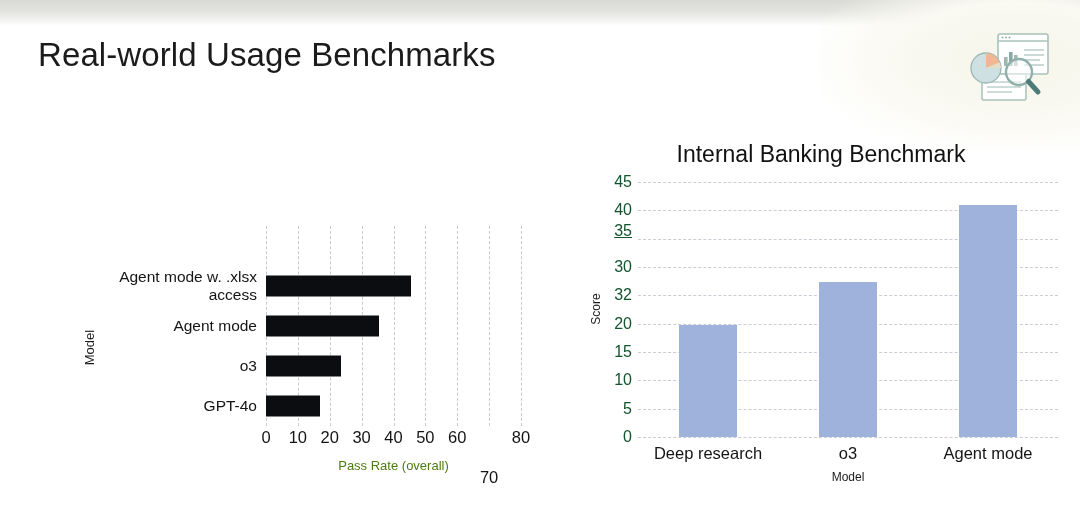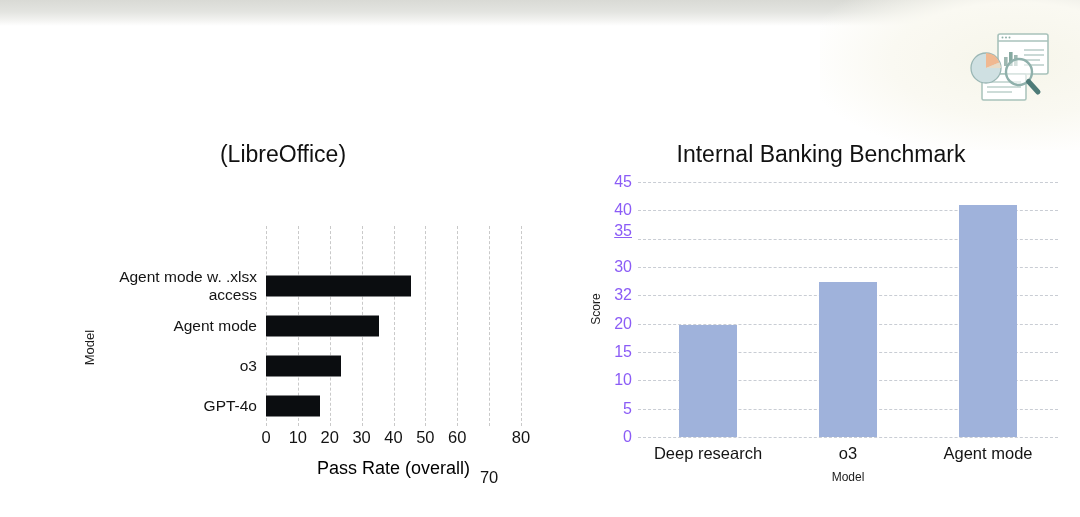--- a/index.html
+++ b/index.html
@@ -138,22 +138,22 @@
     top: 0;
     transform: translateX(-50%);
     font-size: 16.5px;
     color: #141414;
   }
   .hbar-xlabel {
     position: absolute;
     left: 238px; top: 232px;
     width: 255px;
     text-align: center;
-    font-size: 18px;
-    color: #000000;
+    font-size: 13px;
+    color: #4d7c0f;
   }
 
   
   #chart-right { left: 576px; top: 140px; width: 490px; height: 370px; }
   #chart-right .chart-title { width: 490px; }
 
   .vchart-body {
     position: absolute;
     left: 0; top: 42px;
     width: 490px; height: 300px;
@@ -170,21 +170,21 @@
   .v-yticks {
     position: absolute;
     left: 16px; top: 0;
     width: 40px; height: 255px;
   }
   .v-ytick {
     position: absolute;
     right: 0;
     transform: translateY(-50%);
     font-size: 16px;
-    color: #8b5cf6;
+    color: #14532d;
     text-align: right;
   }
   .v-plot {
     position: absolute;
     left: 62px; top: 0;
     width: 420px; height: 255px;
   }
   .v-grid {
     position: absolute;
     left: 0; top: 0;
@@ -231,20 +231,21 @@
   }
 </style>
 </head>
 <body>
 
 <div class="slide">
 
   <div class="top-shade"></div>
   <div class="corner-tint"></div>
 
+  <div class="slide-title">Real-world Usage Benchmarks</div>
 
   <div class="hero-icon">
     <svg viewBox="0 0 96 84" width="96" height="84" xmlns="http://www.w3.org/2000/svg">
 
       <rect x="38" y="8" width="50" height="40" rx="2" fill="#ffffff" stroke="#a8c2bb" stroke-width="1.6"></rect>
       <line x1="38" y1="15" x2="88" y2="15" stroke="#a8c2bb" stroke-width="1.4"></line>
       <circle cx="42.5" cy="11.6" r="1" fill="#8fb0a8"></circle>
       <circle cx="46" cy="11.6" r="1" fill="#8fb0a8"></circle>
       <circle cx="49.5" cy="11.6" r="1" fill="#8fb0a8"></circle>
 
@@ -266,21 +267,20 @@
       <path d="M26 42 L26 27 A15 15 0 0 1 39.5 36.5 Z" fill="#f0b891"></path>
       <path d="M26 42 L39.5 36.5 A15 15 0 0 1 41 42 Z" fill="#e8dcc8"></path>
 
       <circle cx="59" cy="46" r="13" fill="#ffffff" fill-opacity="0.55" stroke="#8fb0ab" stroke-width="2.4"></circle>
       <line x1="68.5" y1="55.5" x2="78" y2="66" stroke="#4e7b78" stroke-width="5" stroke-linecap="round"></line>
     </svg>
   </div>
 
   <div class="chart" id="chart-left">
     <div class="chart-title">
-      <div>(LibreOffice)</div>
     </div>
 
     <div class="hbar-body">
       <div class="hbar-ylabel">Model</div>
 
       <div class="hgrid">
           <i style="left: 0px;"></i>
           <i style="left: 31.875px;"></i>
           <i style="left: 63.75px;"></i>
           <i style="left: 95.625px;"></i>

